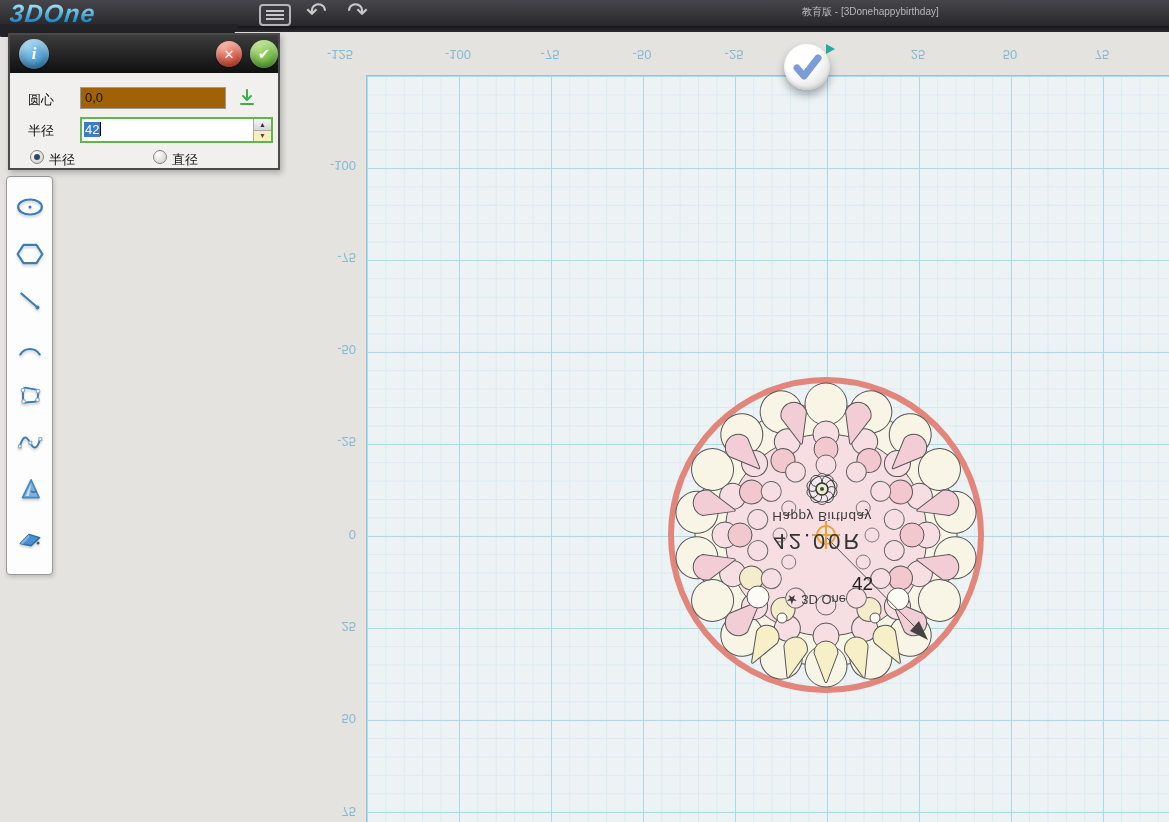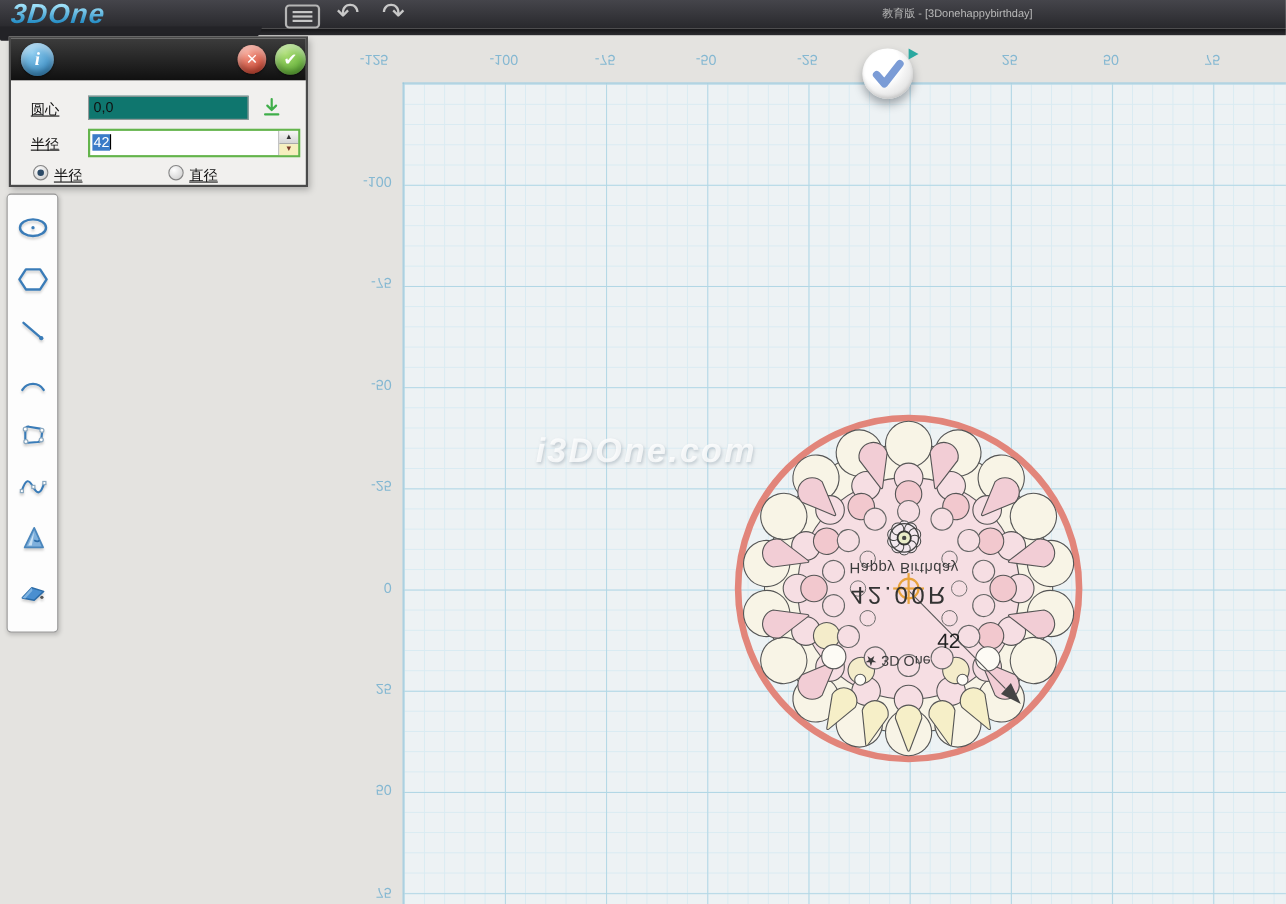--- a/index.html
+++ b/index.html
@@ -56,22 +56,22 @@
   .dlg-head{position:absolute;left:0;top:0;width:100%;height:38px;
     background:linear-gradient(#3c3c3c,#101010);}
   .sphere{position:absolute;border-radius:50%;display:flex;align-items:center;justify-content:center;
     color:#fff;font-weight:bold;box-shadow:inset 0 5px 6px rgba(255,255,255,0.45),inset 0 -4px 6px rgba(0,0,0,0.3),0 1px 2px rgba(0,0,0,0.5);}
   .sph-info{left:9px;top:4px;width:30px;height:30px;font-size:17px;font-family:"Liberation Serif",serif;
     font-style:italic;background:radial-gradient(circle at 35% 30%,#8ecdf0,#1f77b4);}
   .sph-x{left:206px;top:6px;width:26px;height:26px;font-size:13px;
     background:radial-gradient(circle at 35% 30%,#f59a88,#c22f1a);cursor:pointer;}
   .sph-ok{left:240px;top:5px;width:28px;height:28px;font-size:15px;
     background:radial-gradient(circle at 35% 30%,#abdd72,#49a125);cursor:pointer;}
-  .dlg-label{position:absolute;font-size:13px;color:#111;text-decoration:underline;}
-  .field{position:absolute;background:#0f766e;border:1px solid #9a9a9a;box-sizing:border-box;
+  .dlg-label{position:absolute;font-size:13px;color:#111;}
+  .field{position:absolute;background:#a16207;border:1px solid #9a9a9a;box-sizing:border-box;
     font-size:13px;color:#111;padding:2px 4px;}
   .pickarrow{position:absolute;left:227px;top:53px;cursor:pointer;}
   .radfield{position:absolute;left:70px;top:82px;width:193px;height:26px;box-sizing:border-box;
     border:2px solid #64b44c;background:#fff;display:flex;}
   .radfield .txt{flex:1;padding:3px 2px;font-size:13px;}
   .radfield .sel{background:#3b7bc8;color:#fff;padding:0 1px;}
   .caret{display:inline-block;width:1px;height:14px;background:#000;vertical-align:-2px;}
   .spinner{width:17px;border-left:1px solid #aaa;display:flex;flex-direction:column;}
   .spin-up{flex:1;background:linear-gradient(#f7f7f7,#d6d6d6);display:flex;align-items:center;
     justify-content:center;font-size:7px;color:#333;border-bottom:1px solid #aaa;cursor:pointer;}
@@ -118,21 +118,20 @@
 
   <span class="axlab left" style="left:356px;top:126px;">-100</span>
   <span class="axlab left" style="left:356px;top:218px;">-75</span>
   <span class="axlab left" style="left:356px;top:310px;">-50</span>
   <span class="axlab left" style="left:356px;top:402px;">-25</span>
   <span class="axlab left" style="left:356px;top:495px;">0</span>
   <span class="axlab left" style="left:356px;top:587px;">25</span>
   <span class="axlab left" style="left:356px;top:679px;">50</span>
   <span class="axlab left" style="left:356px;top:772px;">75</span>
 
-  <div class="watermark">i3DOne.com</div>
 
   <svg class="overlay" viewBox="0 0 1169 822">
     <defs>
       <circle id="sc" cx="0" cy="-131" r="21" fill="#f8f4e6" stroke="#555" stroke-width="1"></circle>
       <circle id="bp" cx="0" cy="-101" r="13" fill="#f6dee3" stroke="#555" stroke-width="1"></circle>
       <circle id="bp2" cx="0" cy="-70" r="10" fill="#f6dee3" stroke="#666" stroke-width="1"></circle>
       <circle id="bp3" cx="0" cy="-46" r="7" fill="#f6dee3" stroke="#666" stroke-width="0.8"></circle>
       <path id="ci" d="M -13 -124 A 13 13 0 0 1 13 -124 L 1 -95 Q 0 -93 -1 -95 Z" fill="#f2cdd5" stroke="#555" stroke-width="1"></path>
       <path id="co" d="M -12 -118 A 12 12 0 0 0 12 -118 L 1 -147 Q 0 -149 -1 -147 Z" fill="#f6efc8" stroke="#555" stroke-width="1"></path>
       <circle id="dp" cx="0" cy="-86" r="12" fill="#f2c8ce" stroke="#555" stroke-width="1"></circle>

